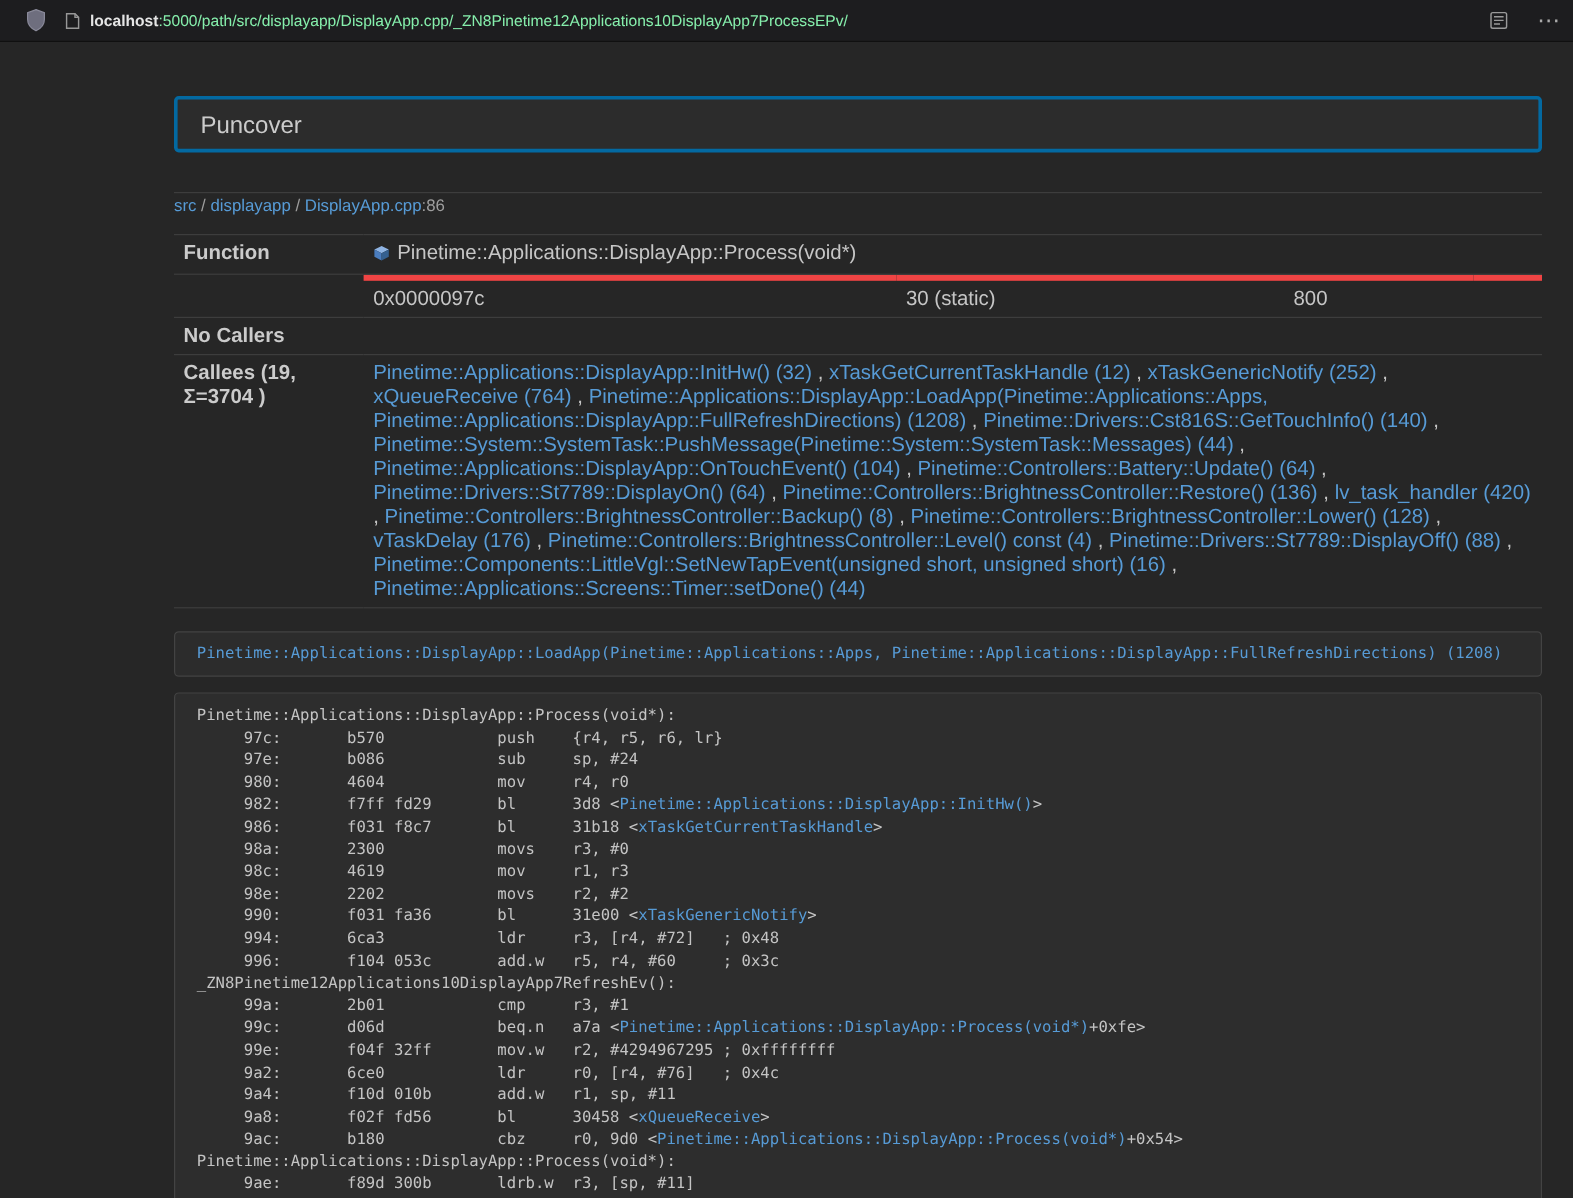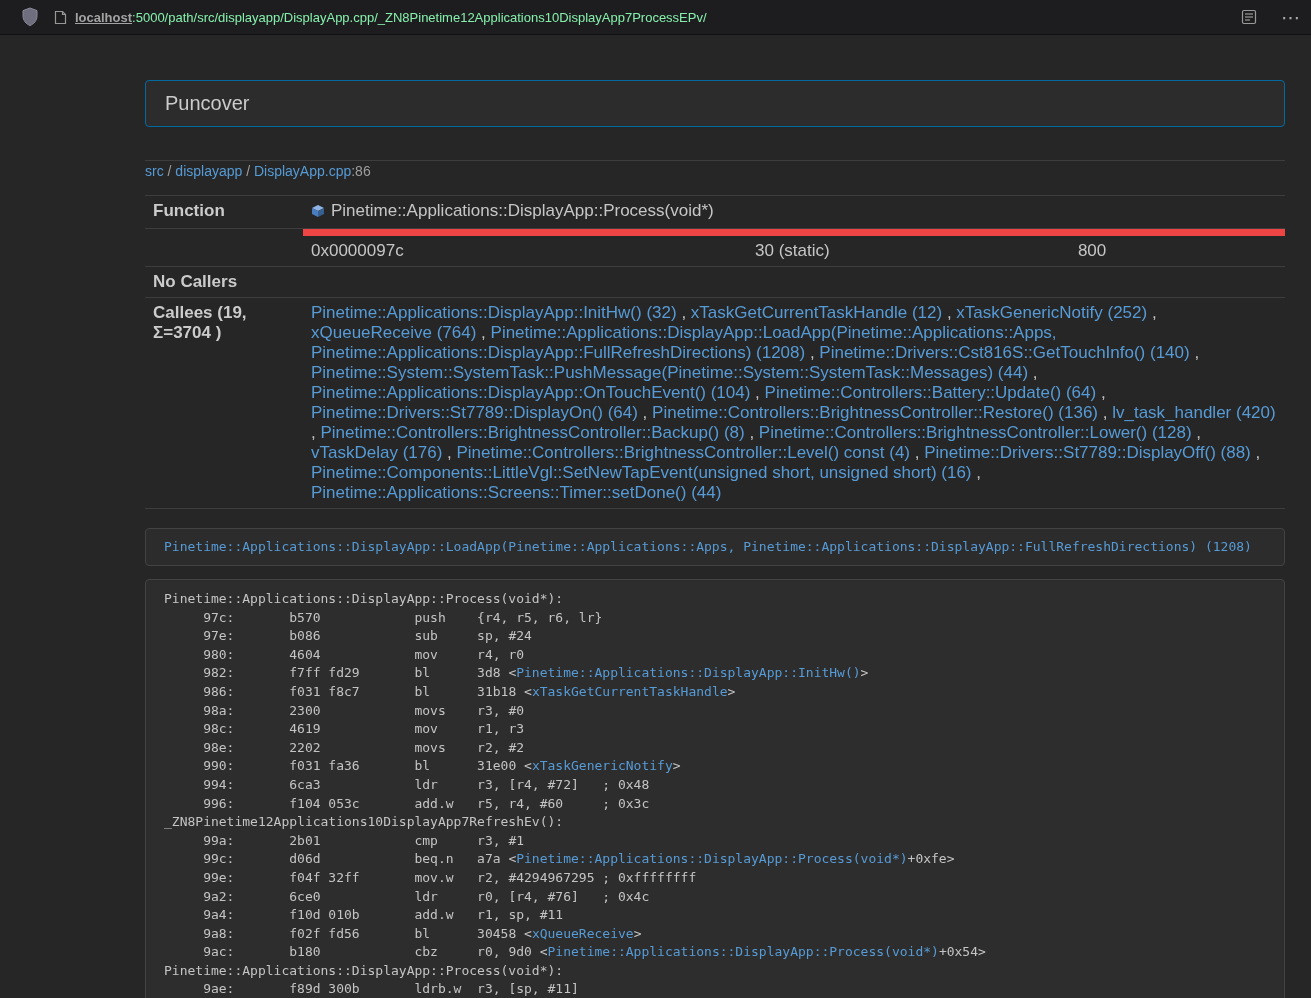--- a/index.html
+++ b/index.html
@@ -10,32 +10,32 @@
   }
 
   
   .browser-bar {
     height: 35px; background: #1d1d1f; border-bottom: 1px solid #101010;
     display: flex; align-items: center;
   }
   .shield-wrap { margin-left: 21px; display: flex; align-items: center; }
   .page-icon-wrap { margin-left: 15px; display: flex; align-items: center; }
   .url-text { margin-left: 8px; font-size: 13px; white-space: nowrap; overflow: hidden; }
-  .url-host { color: #a3a3a3; font-weight: bold; text-decoration: underline; }
+  .url-host { color: #e5e5e5; font-weight: bold; }
   .url-rest { color: #86efac; }
   .bar-right { margin-left: auto; display: flex; align-items: center; }
   .reader-wrap { display: flex; align-items: center; margin-right: 24px; }
   .menu-dots { color: #ababab; font-size: 19px; line-height: 19px; margin-right: 10px; letter-spacing: 1px; }
 
   
   .content { position: absolute; left: 145px; top: 36px; width: 1140px; color: #c6c6c6; }
 
   .brand-panel {
     margin-top: 44px; height: 47px;
-    background: #2c2c2c; border: 1px solid #0369a1; border-radius: 4px;
+    background: #2c2c2c; border: 3px solid #0369a1; border-radius: 4px;
     padding: 11px 19px; font-size: 20px; color: #cbcbcb;
   }
 
   hr.rule { border: none; border-top: 1px solid #3d3d3d; margin: 33px 0 0 0; }
 
   .breadcrumb { font-size: 14px; line-height: 20px; }
   .crumb-sep, .crumb-suffix { color: #9e9e9e; }
 
   .lnk { color: #579bd6; text-decoration: none; cursor: pointer; }
 
@@ -46,21 +46,21 @@
     text-align: left; vertical-align: top; line-height: 20px;
   }
   .symbol-table > tbody > tr:last-child > th,
   .symbol-table > tbody > tr:last-child > td { border-bottom: 1px solid #3d3d3d; }
   .symbol-table > tbody > tr > th { font-weight: bold; color: #cbcbcb; width: 158px; }
   td.nopad { padding: 0 !important; }
 
   .inner-table { width: 100%; border-collapse: collapse; }
   .inner-table th, .inner-table td { padding: 5px 8px; line-height: 20px; text-align: left; vertical-align: top; }
   .inner-table th { font-weight: bold; color: #cbcbcb; }
-  .inner-table tr.vals td { border-top: 7px solid #ef4444; }
+  .inner-table tr.vals td { border-top: 5px solid #ef4444; }
   .cw1 { width: 26%; } .cw2 { width: 22.4%; } .cw3 { width: 22.9%; } .cw4 { width: 13.2%; }
 
   .kind-icon { display: inline-block; vertical-align: -2px; margin-right: 6px; }
 
   .well {
     margin-top: 19px; border: 1px solid #434343; background: #2c2c2c; border-radius: 4px;
     padding: 9px 18px; font-family: "DejaVu Sans Mono", monospace; font-size: 13px; line-height: 18px;
     white-space: nowrap; overflow: hidden;
   }
 

